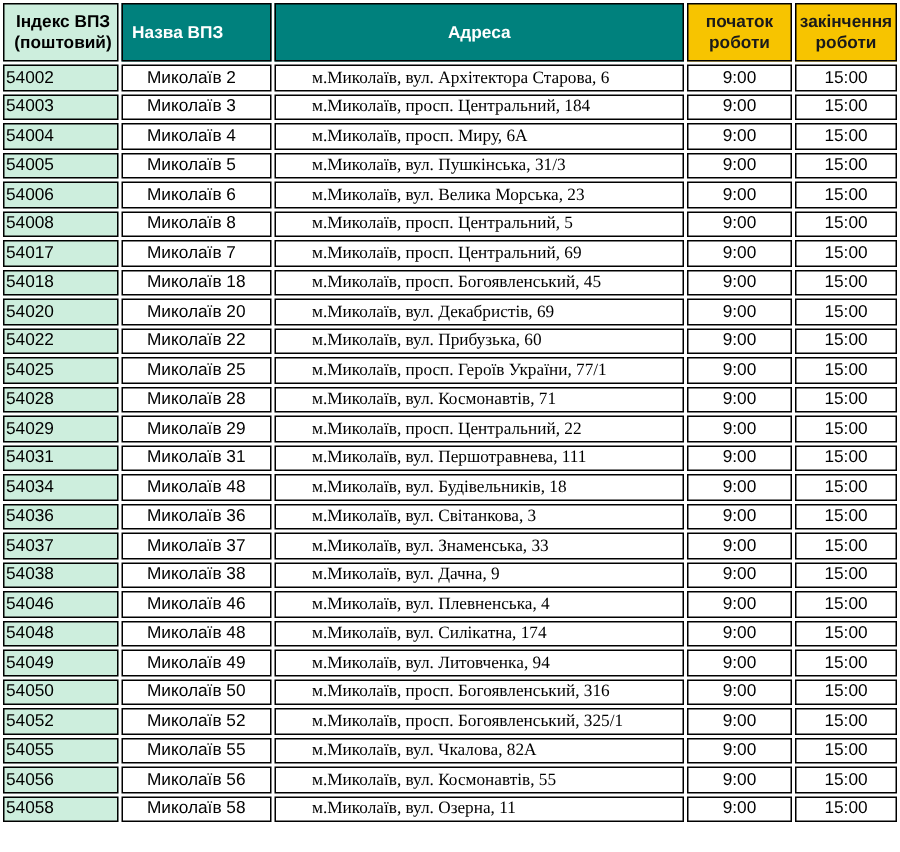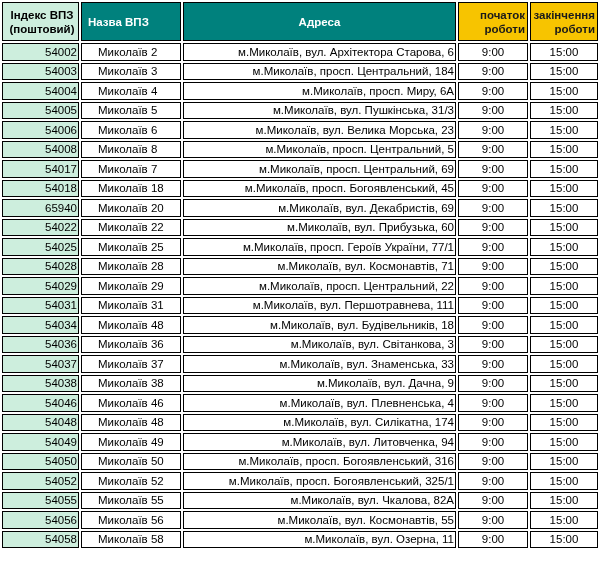--- a/index.html
+++ b/index.html
@@ -42,41 +42,42 @@
   }
   .th-address {
     background: var(--teal-header);
     color: #ffffff;
     text-align: center;
     margin-top: 44px;
   }
   .th-open, .th-close {
     background: var(--yellow-header);
     color: #1a1a1a;
-    text-align: right;
+    text-align: center;
     padding: 0 2px;
   }
   td {
     height: 17.5px;
     font-size: 11.5px;
     color: #000000;
     white-space: nowrap;
     background: #ffffff;
   }
   .td-index {
     background: var(--green-cell);
-    text-align: right;
+    text-align: left;
   }
   .td-name {
     text-align: left;
     padding-left: 16px;
   }
   .td-address {
-    text-align: right;
-    padding-left: 6px;
+    text-align: left;
+    padding-left: 24px;
+    font-family: Liberation Serif, serif;
   }
   .td-time {
     text-align: center;
   }
 </style>
 </head>
 <body>
 
 <table>
   <colgroup>
@@ -146,21 +147,21 @@
         <td class="td-time">15:00</td>
       </tr>
       <tr>
         <td class="td-index">54018</td>
         <td class="td-name">Миколаїв 18</td>
         <td class="td-address">м.Миколаїв, просп. Богоявленський, 45</td>
         <td class="td-time">9:00</td>
         <td class="td-time">15:00</td>
       </tr>
       <tr>
-        <td class="td-index">65940</td>
+        <td class="td-index">54020</td>
         <td class="td-name">Миколаїв 20</td>
         <td class="td-address">м.Миколаїв, вул. Декабристів, 69</td>
         <td class="td-time">9:00</td>
         <td class="td-time">15:00</td>
       </tr>
       <tr>
         <td class="td-index">54022</td>
         <td class="td-name">Миколаїв 22</td>
         <td class="td-address">м.Миколаїв, вул. Прибузька, 60</td>
         <td class="td-time">9:00</td>

